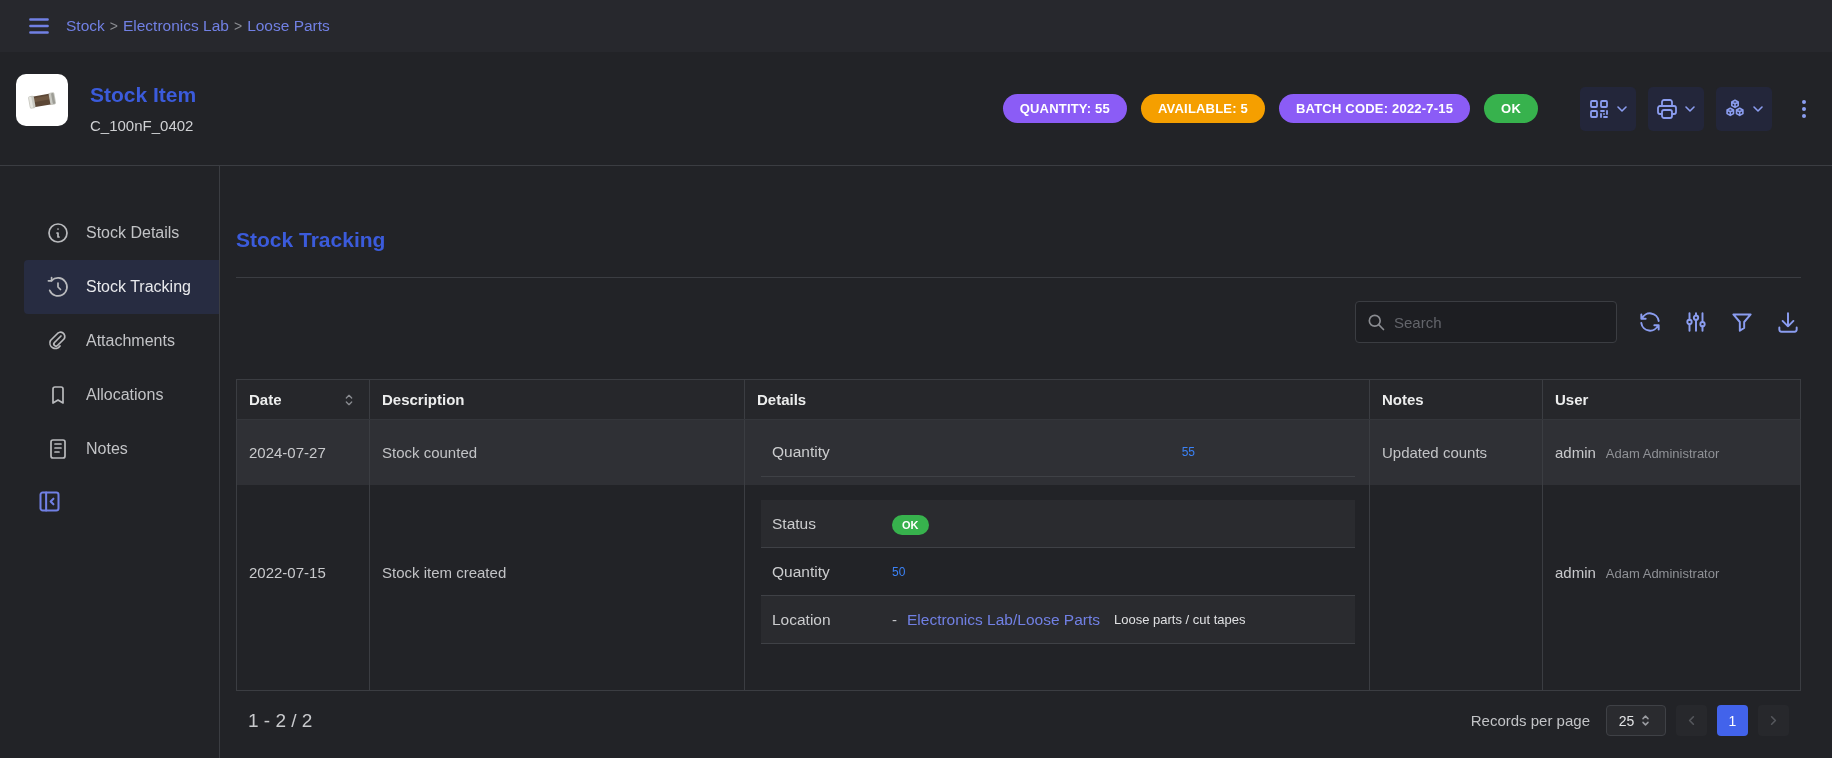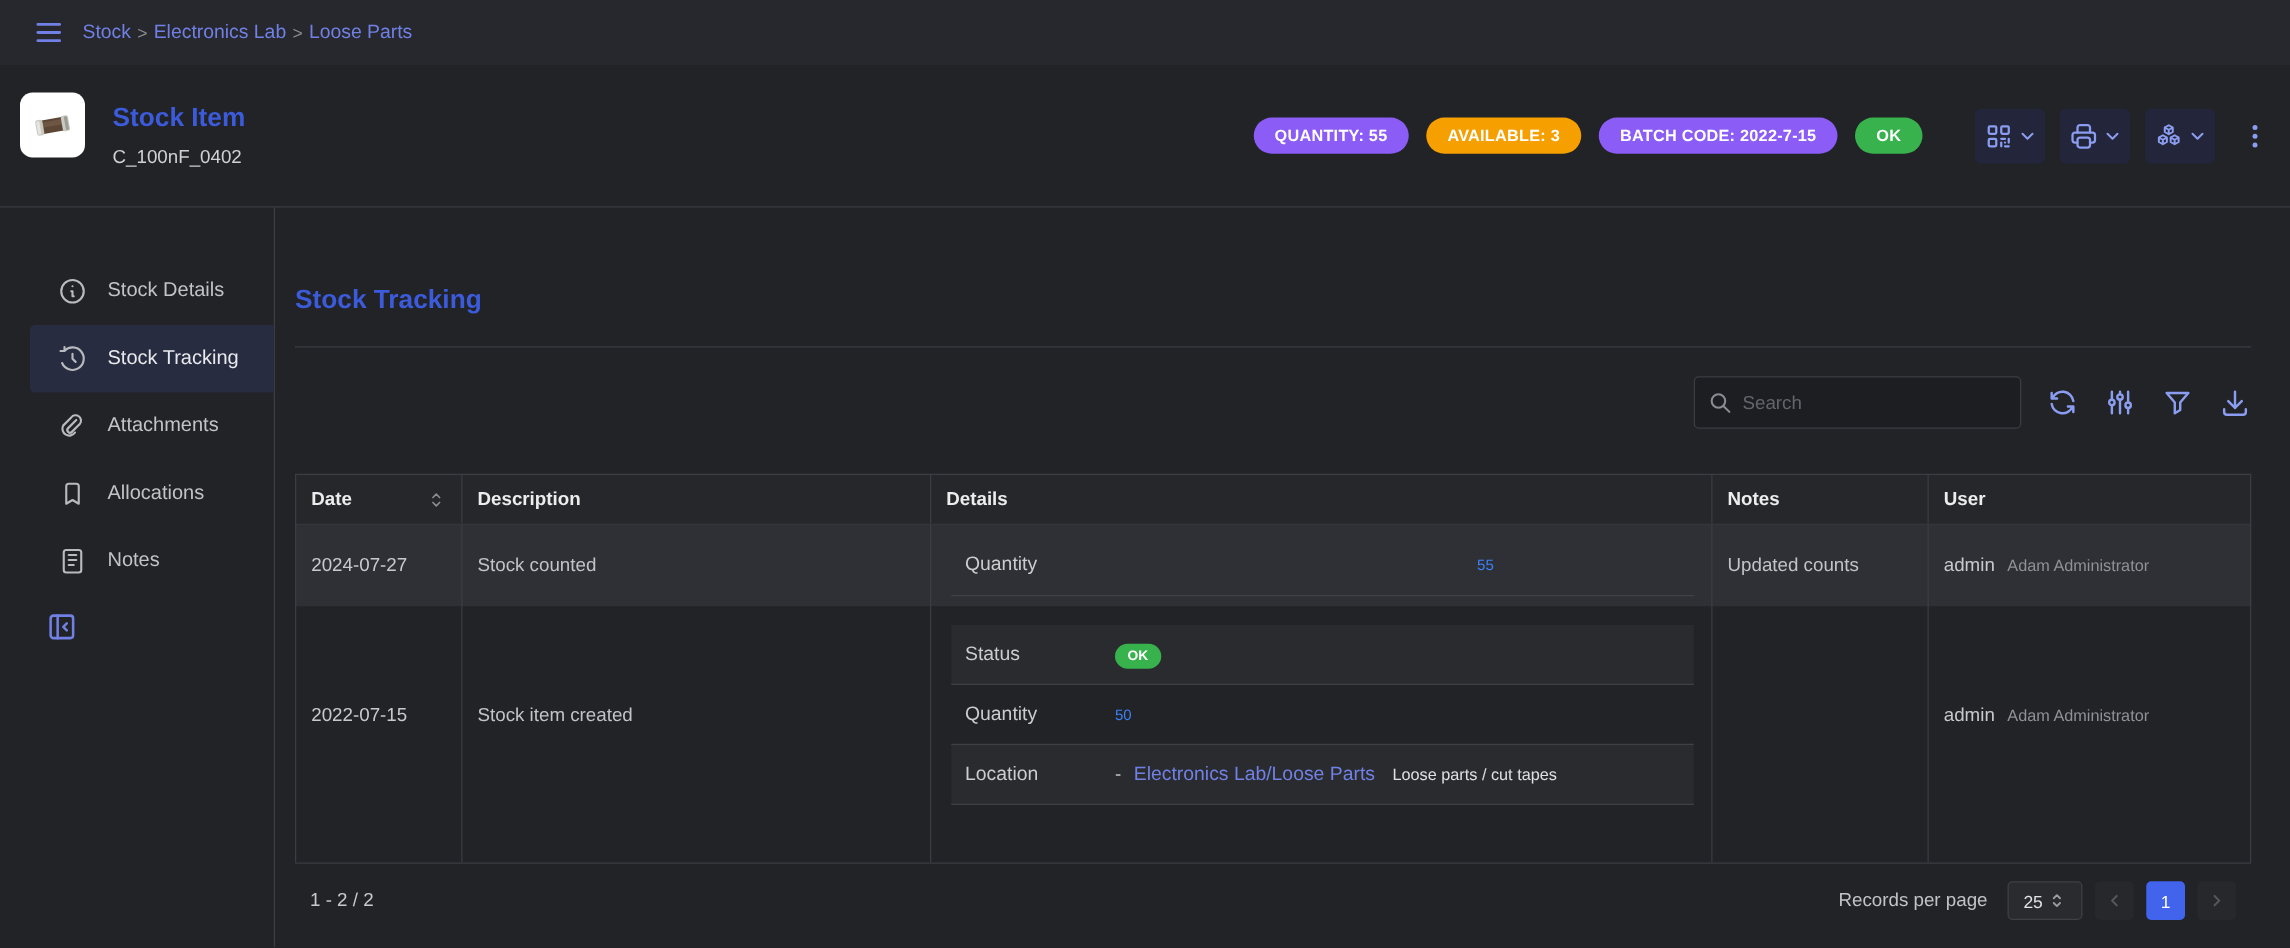--- a/index.html
+++ b/index.html
@@ -115,21 +115,21 @@
   .loc-link { color:#7180e4; font-size:15.5px; cursor:pointer; }
   .loc-note { color:#dfe0e2; font-size:13px; margin-left:4px; }
   .row2 .cell-details { align-items:flex-start; }
   .row2 .dtable { margin-top:15px; }
   .row1 .dtable .drow { border-bottom:1px solid #3f4146; }
 
   
   .tfoot {
     height:60px; border-top:1px solid #3b3d42; display:flex; align-items:center; padding:0 12px;
   }
-  .range-label { color:#c8c9cc; font-size:15px; }
+  .range-label { color:#c8c9cc; font-size:19px; }
   .foot-right { margin-left:auto; display:flex; align-items:center; gap:10px; }
   .rpp-label { color:#c2c3c6; font-size:15px; margin-right:6px; }
   .rpp-select {
     width:60px; height:31px; background:#2a2b2f; border:1px solid #3f4146; border-radius:4px;
     display:flex; align-items:center; justify-content:center; gap:4px; color:#e2e3e5; font-size:14px; cursor:pointer;
   }
   .selector-icon { color:#9a9ca1; width:15px; height:15px; display:flex; }
   .page-btn {
     width:31px; height:31px; border-radius:4px; border:none; display:flex; align-items:center; justify-content:center;
     font-size:14px; cursor:pointer;
@@ -172,21 +172,21 @@
           <rect x="36" y="18" width="3" height="13" rx="1" fill="#9d9d96"></rect>
         </g>
       </svg>
     </div>
     <div class="title-block">
       <div class="page-title">Stock Item</div>
       <div class="page-subtitle">C_100nF_0402</div>
     </div>
     <div class="badges">
       <span class="badge badge-blue">QUANTITY: 55</span>
-      <span class="badge badge-orange">AVAILABLE: 3</span>
+      <span class="badge badge-orange">AVAILABLE: 5</span>
       <span class="badge badge-blue">BATCH CODE: 2022-7-15</span>
       <span class="badge badge-green">OK</span>
     </div>
     <div class="header-actions">
       <button class="action-btn">
         <span style="width:24px;height:24px;">
           <svg viewBox="0 0 24 24" fill="none" stroke="currentColor" stroke-width="1.8" stroke-linecap="round" stroke-linejoin="round">
             <rect x="4" y="4" width="6" height="6" rx="1"></rect>
               <rect x="14" y="4" width="6" height="6" rx="1"></rect>
             <rect x="4" y="14" width="6" height="6" rx="1"></rect>

